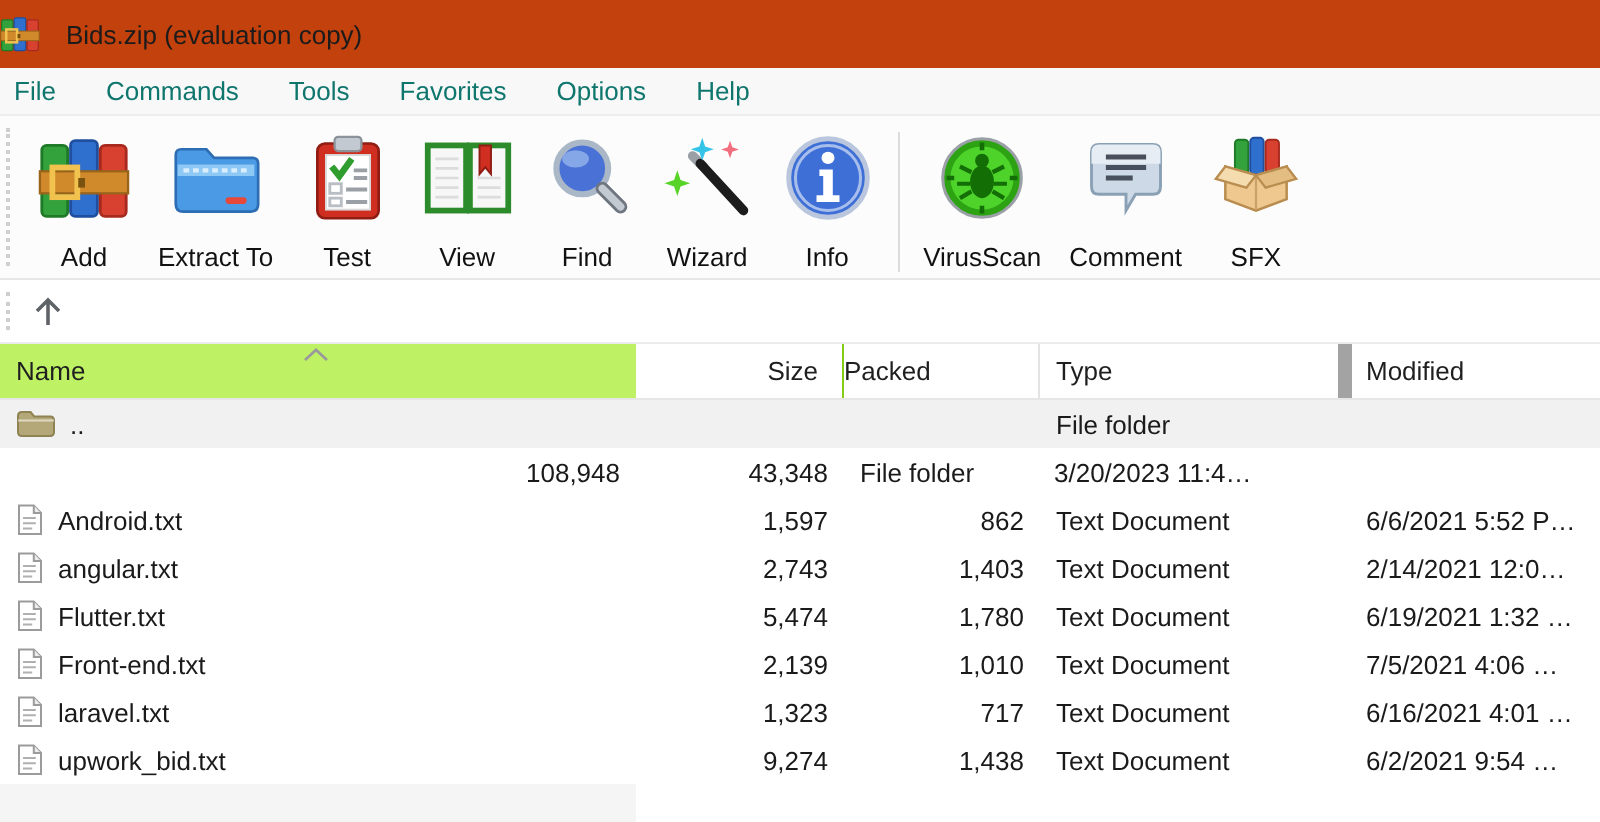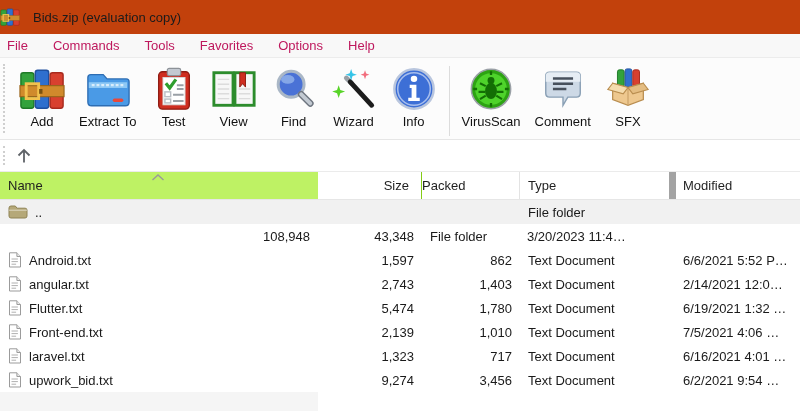--- a/index.html
+++ b/index.html
@@ -6,28 +6,28 @@
   html,body { background:#ffffff; }
   body { font-family:"Liberation Sans", sans-serif; }
   .window { position:relative; width:800px; height:411px; background:#ffffff; overflow:hidden; color:#1a1a1a; }
 
   
   .titlebar { height:34px; background:#c2410c; display:flex; align-items:center; gap:13px; }
   .titlebar .title { font-size:13px; color:#1b1b1b; }
 
   
   .menubar { height:24px; background:#f8f8f8; display:flex; align-items:center; gap:25px; padding-left:7px; font-size:13px; border-bottom:1px solid #ececec; }
-  .menu-item { color:#be185d; cursor:default; }
+  .menu-item { color:#0f766e; cursor:default; }
 
   
   .toolbar { height:82px; background:#fcfcfc; border-bottom:1px solid #e6e6e6; display:flex; align-items:flex-start; padding:7px 0 0 12px; position:relative; }
   .gripper { position:absolute; left:3px; top:6px; bottom:6px; width:0; border-left:2px dotted #cfcfcf; }
   .tool-btn { display:flex; flex-direction:column; align-items:center; padding:1px 7px; }
   .tool-btn svg { width:46px; height:46px; display:block; }
-  .tool-btn .lbl { font-size:13px; color:#111; margin-top:2px; white-space:nowrap; }
+  .tool-btn .lbl { font-size:13px; color:#111; margin-top:9px; white-space:nowrap; }
   .tool-sep { width:1px; background:#dcdcdc; height:70px; margin:1px 5px 0 5px; }
 
   
   .addressbar { height:32px; background:#ffffff; border-bottom:1px solid #ebebeb; display:flex; align-items:center; padding-left:10px; position:relative; }
   .up-btn { width:28px; height:26px; display:flex; align-items:center; justify-content:center; }
 
   
   .grid-cols { display:grid; grid-template-columns:318px 104px 98px 156px 1fr; }
   .header-row { height:28px; font-size:13px; background:#ffffff; border-bottom:1px solid #e6e6e6; position:relative; align-items:stretch; }
   .hcell { display:flex; align-items:center; color:#1f1f1f; }
@@ -329,21 +329,21 @@
     </div>
 
     <div class="row grid-cols">
       <div class="cell c-name">
         <svg class="row-icon" width="14" height="16" viewBox="0 0 13 16">
             <use href="#sym-textfile"></use>
           </svg>
         <span class="fname">upwork_bid.txt</span>
       </div>
       <div class="cell c-size">9,274</div>
-      <div class="cell c-packed">3,456</div>
+      <div class="cell c-packed">1,438</div>
       <div class="cell c-type">Text Document</div>
       <div class="cell c-modified">6/2/2021 9:54 …</div>
     </div>
 
   </div>
 
   <div class="bottom-fill"></div>
 
 </div>
 

